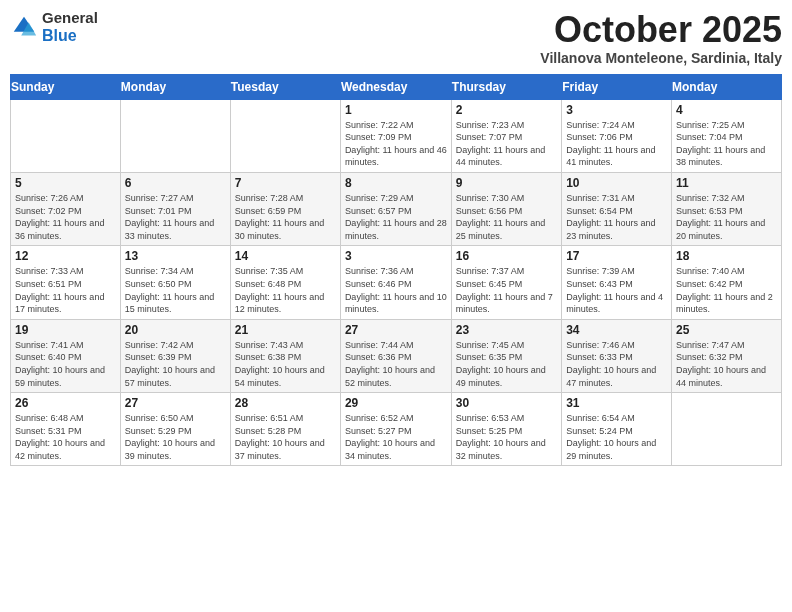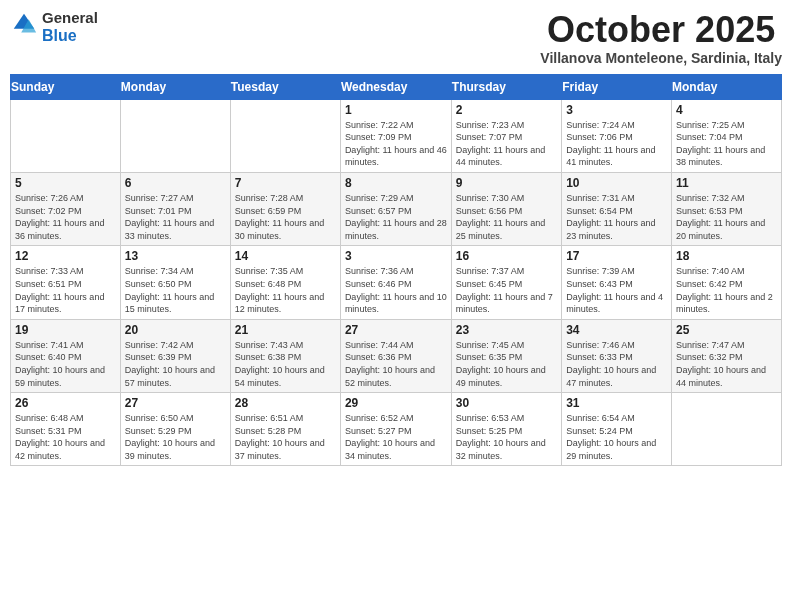--- a/index.html
+++ b/index.html
@@ -16,21 +16,21 @@
       padding: 10px;
     }
     .header {
       display: flex;
       align-items: flex-start;
       justify-content: space-between;
       margin-bottom: 8px;
     }
     .logo {
       display: flex;
-      align-items: flex-start;
+      align-items: center;
       gap: 4px;
     }
     .logo-text {
       display: flex;
       flex-direction: column;
       line-height: 1.1;
     }
     .logo-general {
       font-size: 15px;
       font-weight: bold;
@@ -46,21 +46,20 @@
       height: 28px;
     }
     .title-area {
       text-align: right;
     }
     .month-title {
       font-size: 36px;
       font-weight: bold;
       color: #222;
       line-height: 1.1;
-      text-align: center;
     }
     .subtitle {
       font-size: 14px;
       color: #444;
       font-weight: bold;
     }
     .calendar {
       width: 100%;
       border-collapse: collapse;
       border: 1px solid #ccc;

